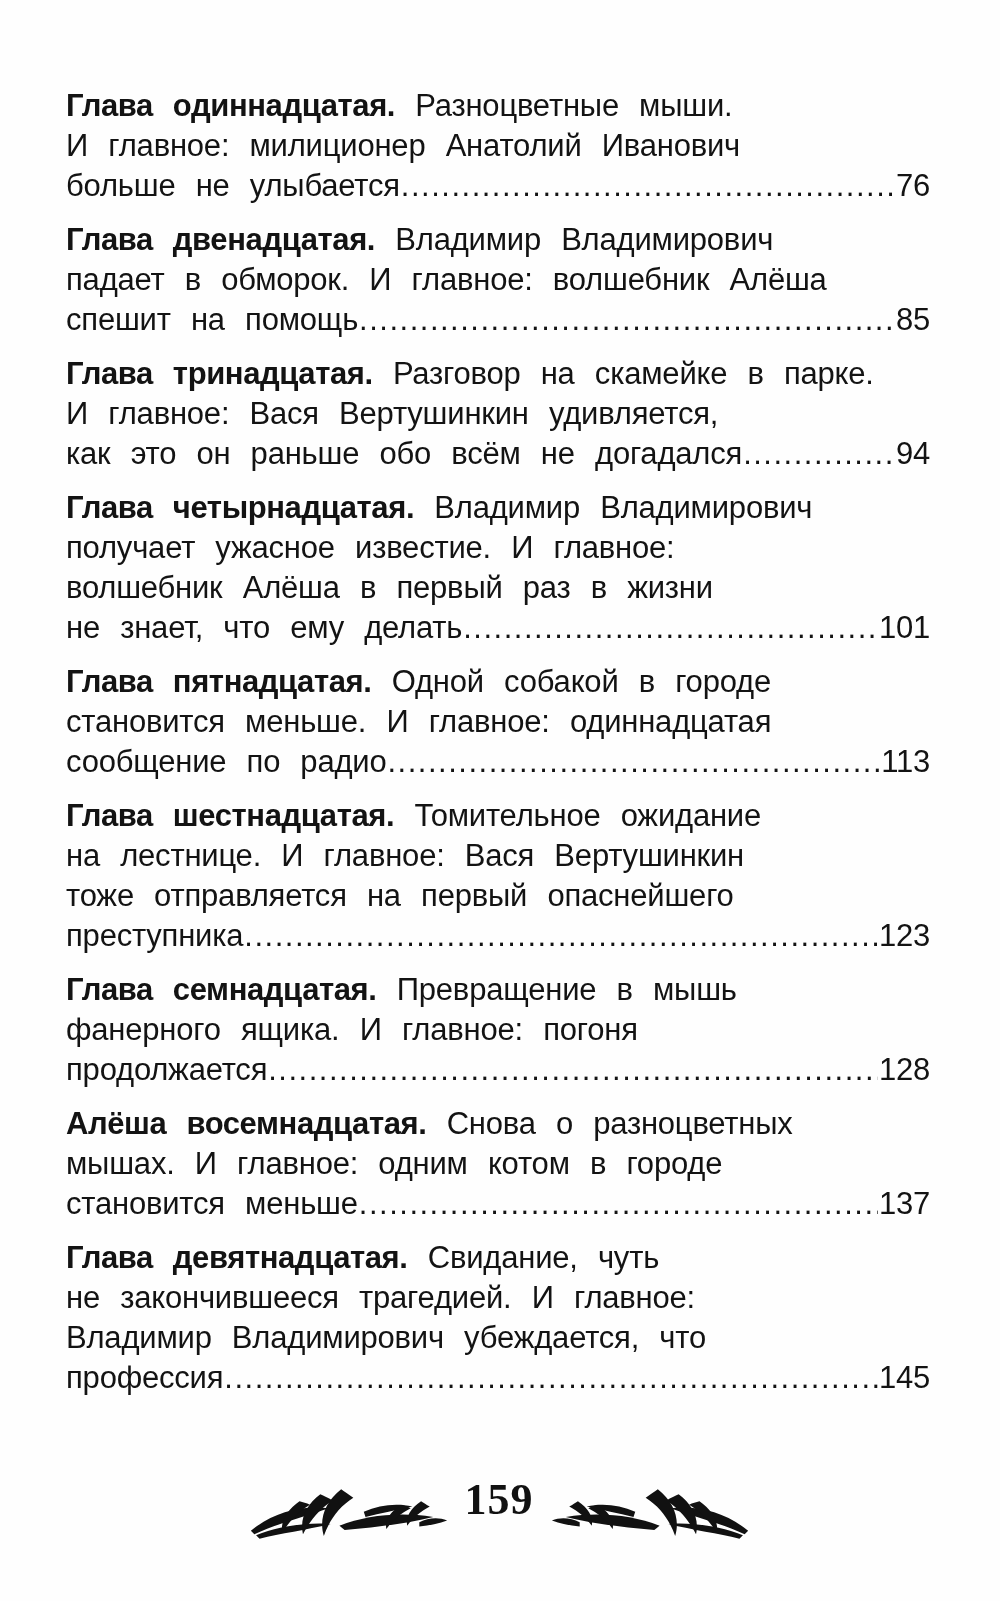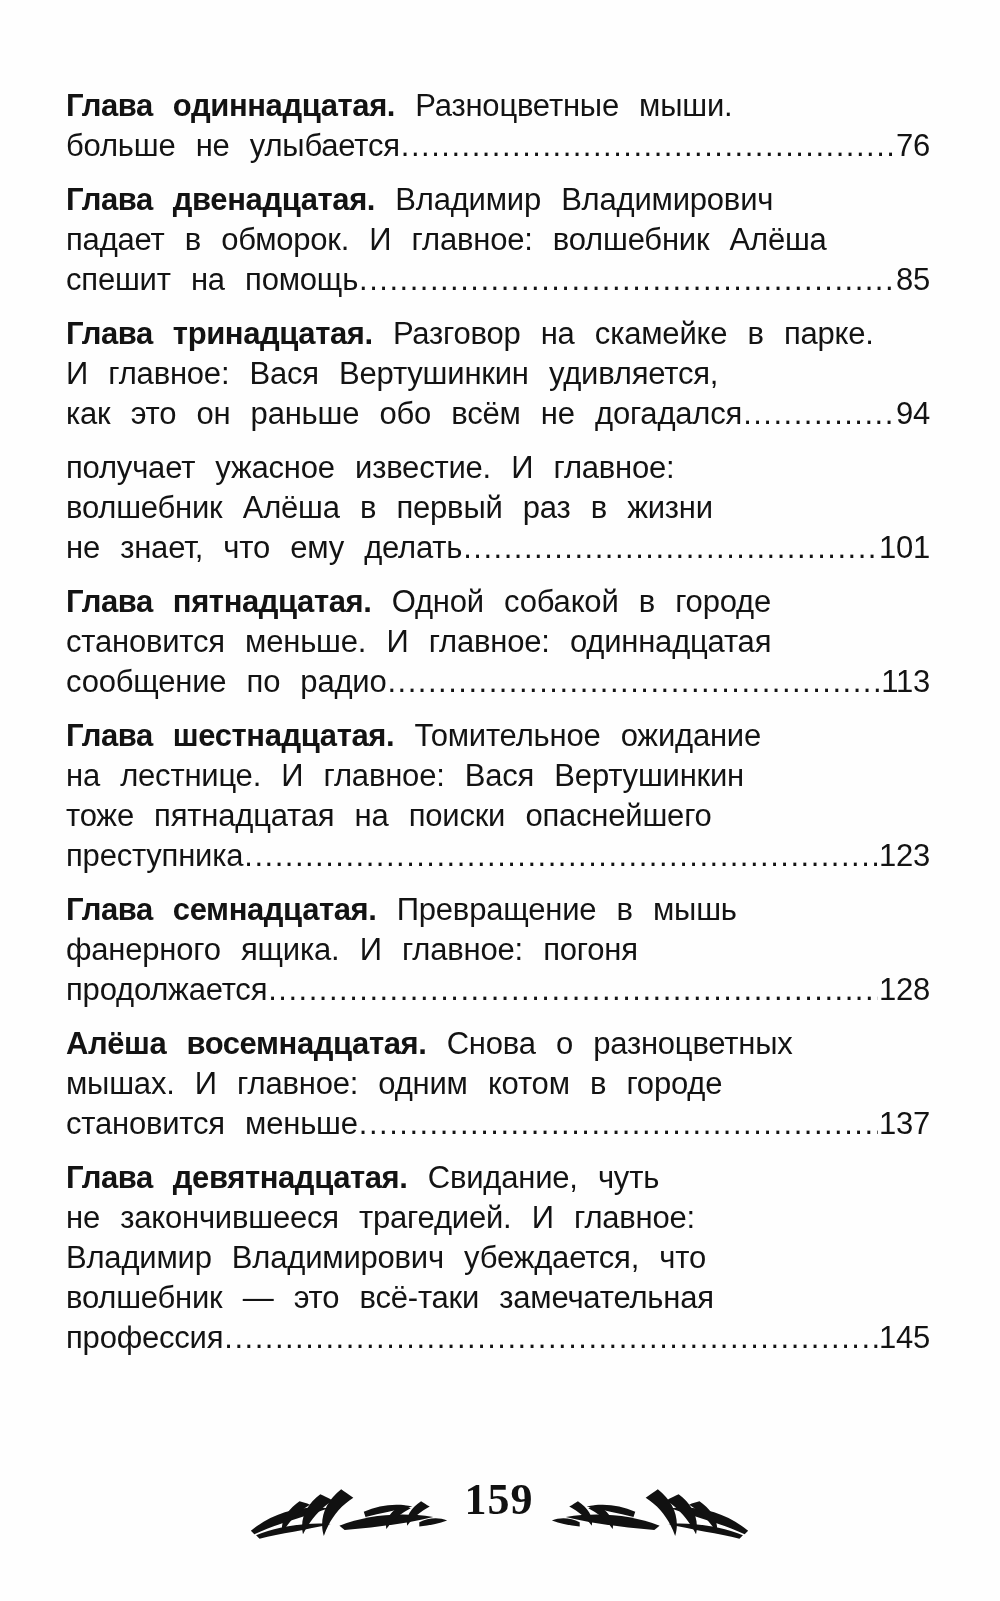--- a/index.html
+++ b/index.html
@@ -70,20 +70,21 @@
   }
 </style>
 </head>
 <body>
 
 <div class="page">
   <div class="toc">
 
     <div class="entry">
       <div class="line"><span class="b">Глава одиннадцатая.</span> <span>Разноцветные мыши.</span></div>
+      <div class="line">И главное: милиционер Анатолий Иванович</div>
       <div class="line last">
         <span class="txt">больше не улыбается</span>
         <span class="leader">........................................................................................................................................................................................................</span>
         <span class="pg">76</span>
       </div>
     </div>
 
     <div class="entry">
       <div class="line"><span class="b">Глава двенадцатая.</span> <span>Владимир Владимирович</span></div>
       <div class="line">падает в обморок. И главное: волшебник Алёша</div>
@@ -98,20 +99,21 @@
       <div class="line"><span class="b">Глава тринадцатая.</span> <span>Разговор на скамейке в парке.</span></div>
       <div class="line">И главное: Вася Вертушинкин удивляется,</div>
       <div class="line last">
         <span class="txt">как это он раньше обо всём не догадался</span>
         <span class="leader">........................................................................................................................................................................................................</span>
         <span class="pg">94</span>
       </div>
     </div>
 
     <div class="entry">
+      <div class="line"><span class="b">Глава четырнадцатая.</span> <span>Владимир Владимирович</span></div>
       <div class="line">получает ужасное известие. И главное:</div>
       <div class="line">волшебник Алёша в первый раз в жизни</div>
       <div class="line last">
         <span class="txt">не знает, что ему делать</span>
         <span class="leader">........................................................................................................................................................................................................</span>
         <span class="pg">101</span>
       </div>
     </div>
 
     <div class="entry">
@@ -120,21 +122,21 @@
       <div class="line last">
         <span class="txt">сообщение по радио</span>
         <span class="leader">........................................................................................................................................................................................................</span>
         <span class="pg">113</span>
       </div>
     </div>
 
     <div class="entry">
       <div class="line"><span class="b">Глава шестнадцатая.</span> <span>Томительное ожидание</span></div>
       <div class="line">на лестнице. И главное: Вася Вертушинкин</div>
-      <div class="line">тоже пятнадцатая на поиски опаснейшего</div>
+      <div class="line">тоже отправляется на первый опаснейшего</div>
       <div class="line last">
         <span class="txt">преступника</span>
         <span class="leader">........................................................................................................................................................................................................</span>
         <span class="pg">123</span>
       </div>
     </div>
 
     <div class="entry">
       <div class="line"><span class="b">Глава семнадцатая.</span> <span>Превращение в мышь</span></div>
       <div class="line">фанерного ящика. И главное: погоня</div>
@@ -152,21 +154,20 @@
         <span class="txt">становится меньше</span>
         <span class="leader">........................................................................................................................................................................................................</span>
         <span class="pg">137</span>
       </div>
     </div>
 
     <div class="entry">
       <div class="line"><span class="b">Глава девятнадцатая.</span> <span>Свидание, чуть</span></div>
       <div class="line">не закончившееся трагедией. И главное:</div>
       <div class="line">Владимир Владимирович убеждается, что</div>
-      <div class="line">волшебник — это всё-таки замечательная</div>
       <div class="line last">
         <span class="txt">профессия</span>
         <span class="leader">........................................................................................................................................................................................................</span>
         <span class="pg">145</span>
       </div>
     </div>
 
   </div>
 
   <div class="footer">

